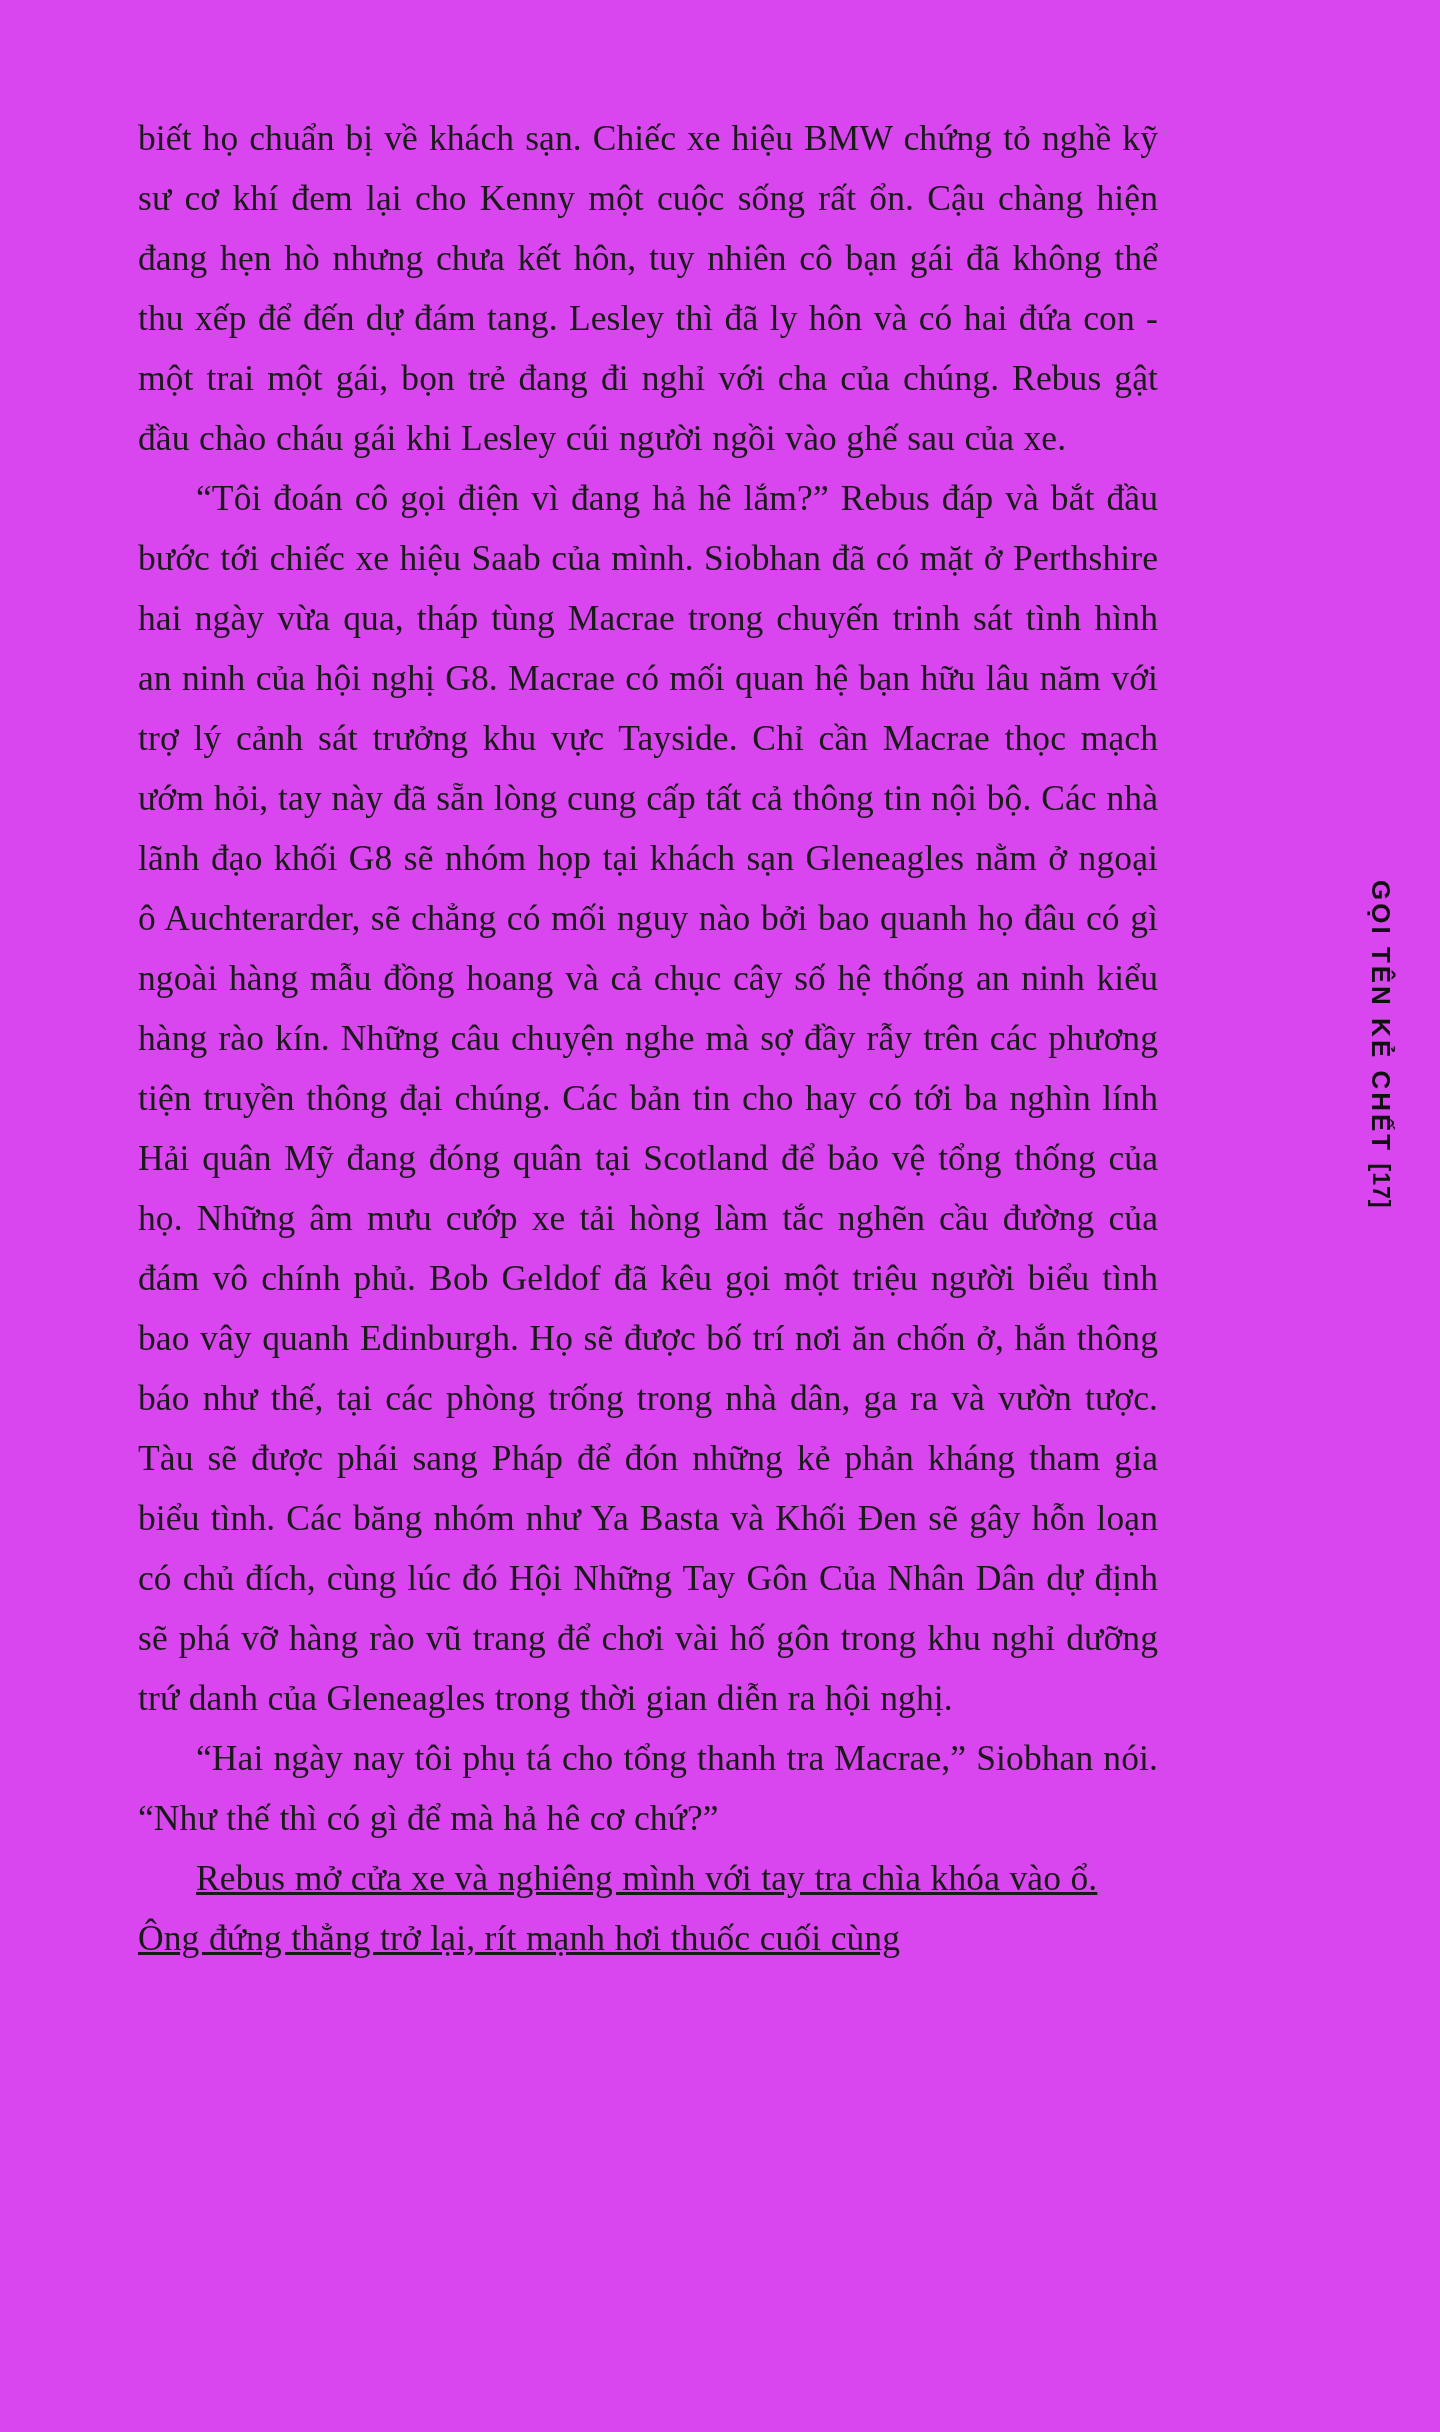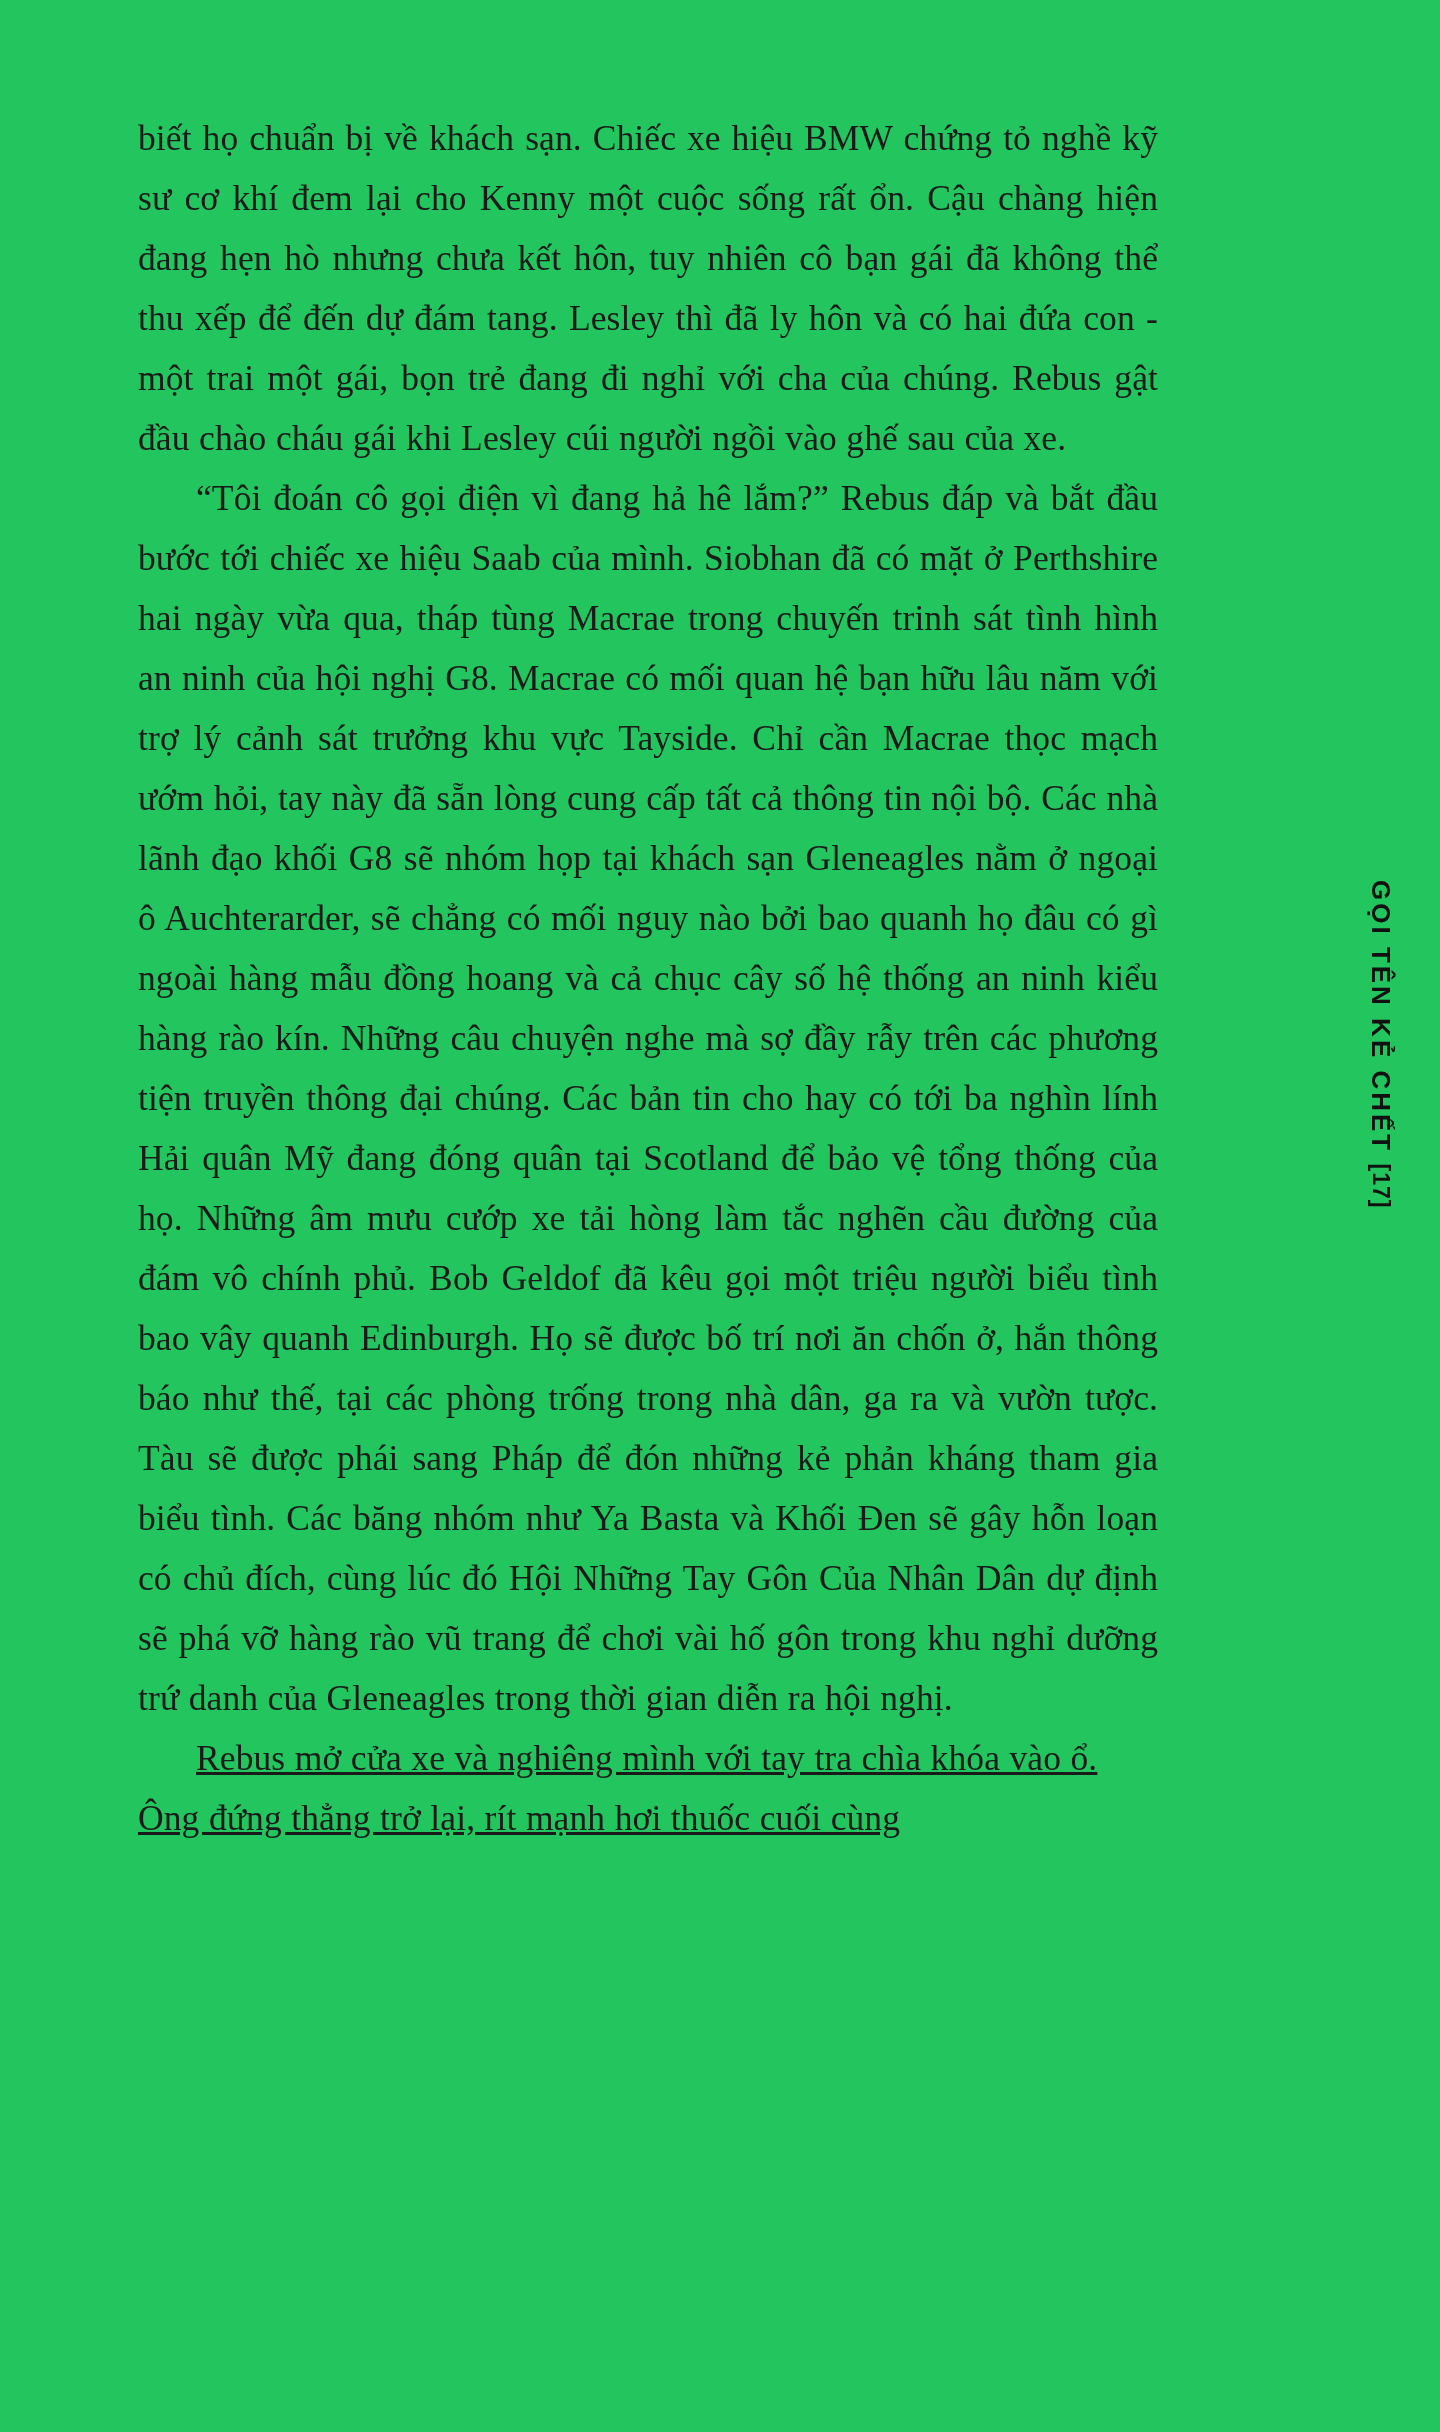--- a/index.html
+++ b/index.html
@@ -11,21 +11,21 @@
     width: 1440px;
     height: 2432px;
     position: relative;
     font-family: "Liberation Serif", serif;
     color: #1a1a1a;
     overflow: hidden;
   }
   .page {
     position: absolute;
     inset: 0;
-    background: #22c55e;
+    background: #d946ef;
   }
   .text-column {
     position: absolute;
     left: 138px;
     top: 108px;
     width: 1020px;
   }
   .para {
     margin: 0;
     font-size: 35.5px;
@@ -61,20 +61,21 @@
   }
 </style>
 </head>
 <body>
 
 <div class="page">
 
   <div class="text-column">
     <p class="para">biết họ chuẩn bị về khách sạn. Chiếc xe hiệu BMW chứng tỏ nghề kỹ sư cơ khí đem lại cho Kenny một cuộc sống rất ổn. Cậu chàng hiện đang hẹn hò nhưng chưa kết hôn, tuy nhiên cô bạn gái đã không thể thu xếp để đến dự đám tang. Lesley thì đã ly hôn và có hai đứa con - một trai một gái, bọn trẻ đang đi nghỉ với cha của chúng. Rebus gật đầu chào cháu gái khi Lesley cúi người ngồi vào ghế sau của xe.</p>
     <p class="para indent">“Tôi đoán cô gọi điện vì đang hả hê lắm?” Rebus đáp và bắt đầu bước tới chiếc xe hiệu Saab của mình. Siobhan đã có mặt ở Perthshire hai ngày vừa qua, tháp tùng Macrae trong chuyến trinh sát tình hình an ninh của hội nghị G8. Macrae có mối quan hệ bạn hữu lâu năm với trợ lý cảnh sát trưởng khu vực Tayside. Chỉ cần Macrae thọc mạch ướm hỏi, tay này đã sẵn lòng cung cấp tất cả thông tin nội bộ. Các nhà lãnh đạo khối G8 sẽ nhóm họp tại khách sạn Gleneagles nằm ở ngoại ô Auchterarder, sẽ chẳng có mối nguy nào bởi bao quanh họ đâu có gì ngoài hàng mẫu đồng hoang và cả chục cây số hệ thống an ninh kiểu hàng rào kín. Những câu chuyện nghe mà sợ đầy rẫy trên các phương tiện truyền thông đại chúng. Các bản tin cho hay có tới ba nghìn lính Hải quân Mỹ đang đóng quân tại Scotland để bảo vệ tổng thống của họ. Những âm mưu cướp xe tải hòng làm tắc nghẽn cầu đường của đám vô chính phủ. Bob Geldof đã kêu gọi một triệu người biểu tình bao vây quanh Edinburgh. Họ sẽ được bố trí nơi ăn chốn ở, hắn thông báo như thế, tại các phòng trống trong nhà dân, ga ra và vườn tược. Tàu sẽ được phái sang Pháp để đón những kẻ phản kháng tham gia biểu tình. Các băng nhóm như Ya Basta và Khối Đen sẽ gây hỗn loạn có chủ đích, cùng lúc đó Hội Những Tay Gôn Của Nhân Dân dự định sẽ phá vỡ hàng rào vũ trang để chơi vài hố gôn trong khu nghỉ dưỡng trứ danh của Gleneagles trong thời gian diễn ra hội nghị.</p>
+    <p class="para indent">“Hai ngày nay tôi phụ tá cho tổng thanh tra Macrae,” Siobhan nói. “Như thế thì có gì để mà hả hê cơ chứ?”</p>
     <p class="para indent last-left">Rebus mở cửa xe và nghiêng mình với tay tra chìa khóa vào ổ. Ông đứng thẳng trở lại, rít mạnh hơi thuốc cuối cùng</p>
   </div>
 
   <div class="running-head">
     <span>GỌI TÊN KẺ CHẾT</span>
     <span class="folio">[17]</span>
   </div>
 
 </div>
 

